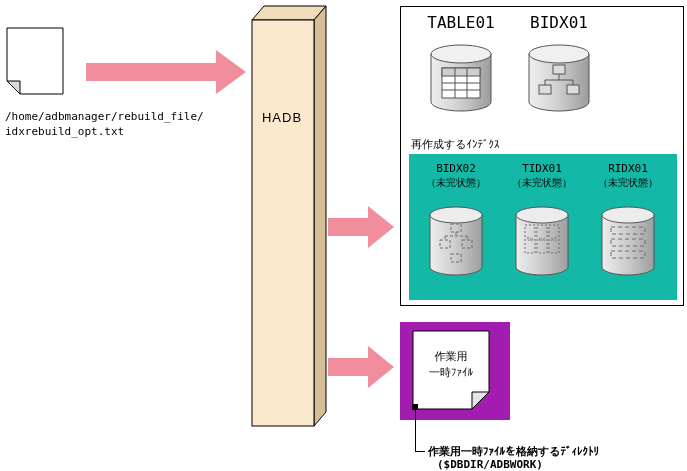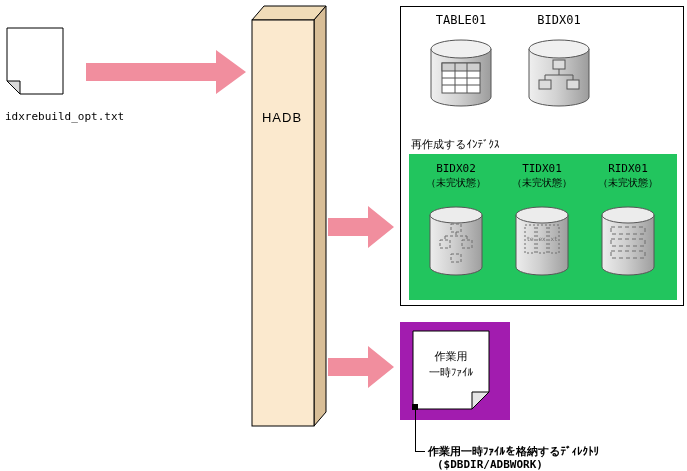--- a/index.html
+++ b/index.html
@@ -8,23 +8,23 @@
     position:relative; width:687px; height:471px; background:#fff; overflow:hidden;
     font-family:"Liberation Sans","DejaVu Sans",sans-serif; color:#000; font-size:11px;
   }
   .abs { position:absolute; }
   .mono { font-family:"DejaVu Sans Mono",monospace; }
   .center { text-align:center; }
   .opt-text { font-size:10px; line-height:13px; white-space:nowrap; }
   .path-text { font-size:11px; line-height:15px; white-space:nowrap; }
   .hadb-label { font-size:13px; letter-spacing:1px; }
   .db-box { background:#fff; border:1px solid #000; }
-  .obj-label { font-size:12px; margin-bottom:11px; }
+  .obj-label { font-size:16px; margin-bottom:11px; }
   .caption { font-size:11px; white-space:nowrap; }
-  .highlight { background:#22c55e; }
+  .highlight { background:#14b8a6; }
   .rb-name { font-size:11px; line-height:14px; }
   .rb-state { font-size:10px; line-height:13px; margin-bottom:16px; white-space:nowrap; }
   .work-box { background:#a21caf; }
   .work-label { font-size:11px; line-height:16px; }
   .note { font-size:11px; line-height:14px; white-space:nowrap;font-weight:bold; }
   .vline { width:0; border-left:1px solid #000; }
   .hline { height:0; border-top:1px solid #000; }
   .dot { width:6px; height:6px; background:#000; }
 </style>
 </head>
@@ -33,20 +33,21 @@
 <div class="stage">
 
   <div class="abs" style="left:6px;top:27px;width:58px;height:68px">
     <svg class="abs" style="left:0;top:0" width="58" height="68" viewBox="0 0 58 68">
       <path d="M1 1 H57 V67 H14 L1 54 Z" fill="#ffffff" stroke="#000000"></path>
       <polygon points="1,54 14,54 14,67" fill="#d9d9d9" stroke="#000000"></polygon>
     </svg>
   </div>
 
   <div class="abs mono path-text" style="left:5px;top:109px">
+    <div>/home/adbmanager/rebuild_file/</div>
     <div>idxrebuild_opt.txt</div>
   </div>
 
   <svg class="abs" style="left:86px;top:50px" width="162" height="44" viewBox="0 0 162 44">
     <polygon points="0,13 130,13 130,0 160,22 130,44 130,31 0,31" fill="#F18E9E"></polygon>
   </svg>
 
   <svg class="abs" style="left:250px;top:4px" width="78" height="424" viewBox="0 0 78 424">
     <polygon points="2,16 64,16 76,2 14,2" fill="#F0DCB8" stroke="#000000"></polygon>
     <polygon points="64,16 76,2 76,408 64,422" fill="#D8BE97" stroke="#000000"></polygon>

